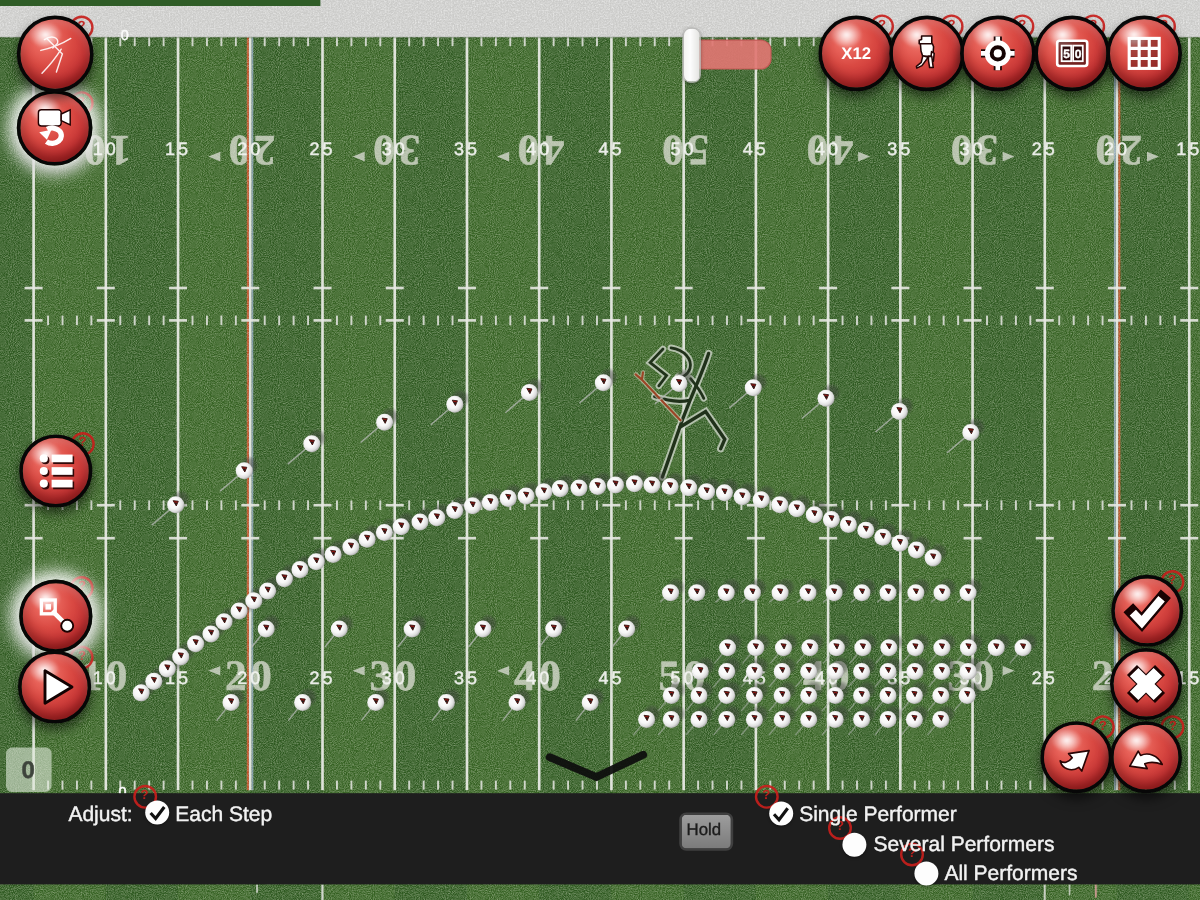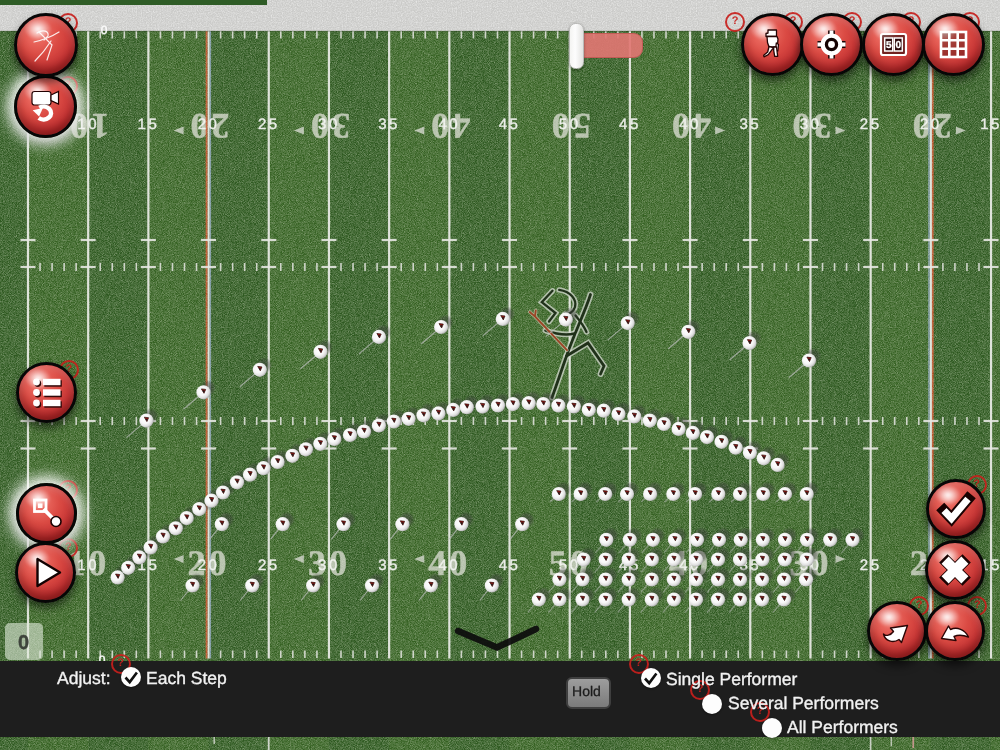--- a/index.html
+++ b/index.html
@@ -1057,20 +1057,26 @@
       <div class="hl"></div>
       <svg class="icon" width="57.0" height="57.0" viewBox="-28.5 -28.5 57.0 57.0">
         <g fill="#ffffff">
 <rect x="-13.5" y="-15" width="19" height="13.5" rx="2.5" stroke="#200" stroke-width="1.2"></rect>
 <path d="M5.5,-11.5 L13,-15 L13,-2.5 L5.5,-6 Z" stroke="#200" stroke-width="1.2"></path>
 <path d="M-6.8,11.5 A7.6,6.4 0 1 0 -6.2,1.2" fill="none" stroke="#ffffff" stroke-width="4.4" stroke-linecap="butt"></path>
 <path d="M-12.8,3.8 L-2.6,1.6 L-6.4,9.9 Z"></path>
 </g>
       </svg>
     </div>
+    <div class="btn" style="left:682.0px;top:12.5px;width:57.0px;height:57.0px;">
+      <div class="hl"></div>
+      <svg class="icon" width="57.0" height="57.0" viewBox="-28.5 -28.5 57.0 57.0">
+        <text x="0" y="5" fill="#fff" font-size="14" font-weight="bold" text-anchor="middle" font-family="Liberation Sans">X12</text>
+      </svg>
+    </div>
     <div class="btn" style="left:740.5px;top:12.5px;width:57.0px;height:57.0px;">
       <div class="hl"></div>
       <svg class="icon" width="57.0" height="57.0" viewBox="-28.5 -28.5 57.0 57.0">
         <g fill="#ffffff" stroke="#250505" stroke-width="1.3" stroke-linejoin="round">
 <path d="M-4.5,-14.5 H4 V-8 H-6.5 V-11 L-4.5,-11.5 Z"></path>
 <path d="M-5.5,-8 H4.5 L5.5,-5.5 L5,0.5 L3.5,2.5 L-3.5,2.5 L-5,-2 Z"></path>
 <path d="M3.8,-1.5 L6,0 L5.3,6.5 L3,6 Z"></path>
 <path d="M-3.5,2 L1,3.2 L-4.2,10.2 L-8.5,12.3 L-8.8,10.8 L-4.8,7.5 Z"></path>
 <path d="M1.2,2.5 L4,2.5 L5.2,11.8 L2.2,11.8 L1.2,6 Z"></path>
 </g>

